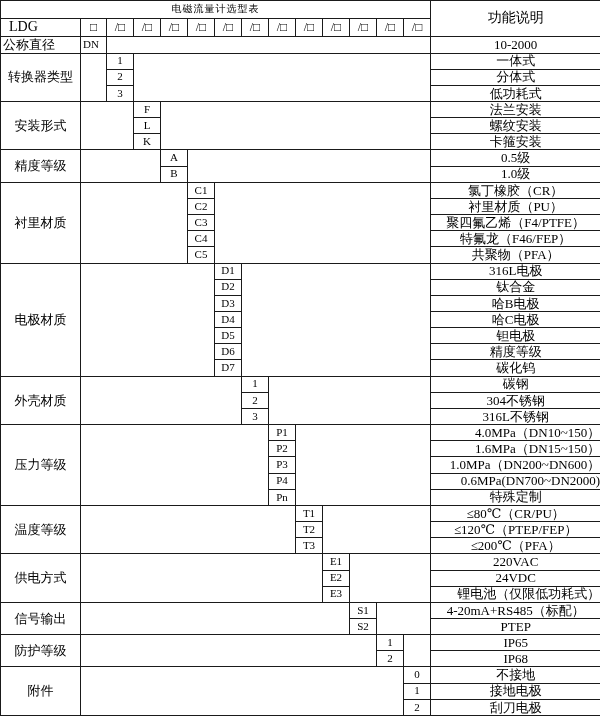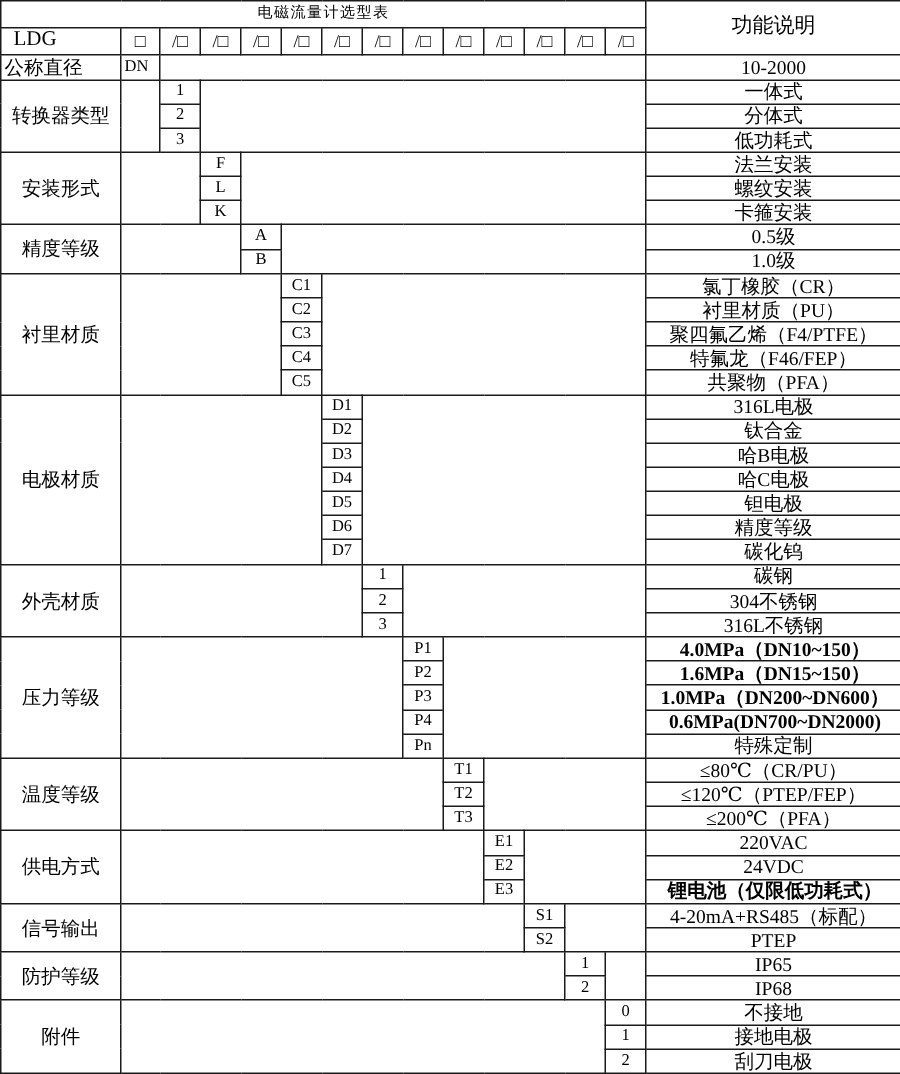--- a/index.html
+++ b/index.html
@@ -18,21 +18,21 @@
     white-space:nowrap;overflow:hidden;
   }
   tr{height:16px;}
   tr.r-hdr{height:18px;}
   td.title-cell{font-size:10px;letter-spacing:1px;margin-left:48px;}
   td.func-hdr{font-size:14px;}
   td.model-prefix{text-align:left;padding-left:8px;font-size:14px;}
   td.box-cell{font-size:12px;}
   td.code{font-size:11px;}
   td.label-left{text-align:left;padding-left:2px;font-family:Liberation Serif, serif;}
-  td.func.left{text-align:center;padding-left:2px;font-weight:bold;}
+  td.func.left{text-align:right;padding-left:2px;}
   td.gap{background:#fff;}
 </style>
 </head>
 <body>
 
 <div class="page">
 <table class="sel">
   <colgroup>
     <col style="width:80px">
     <col style="width:26px">

